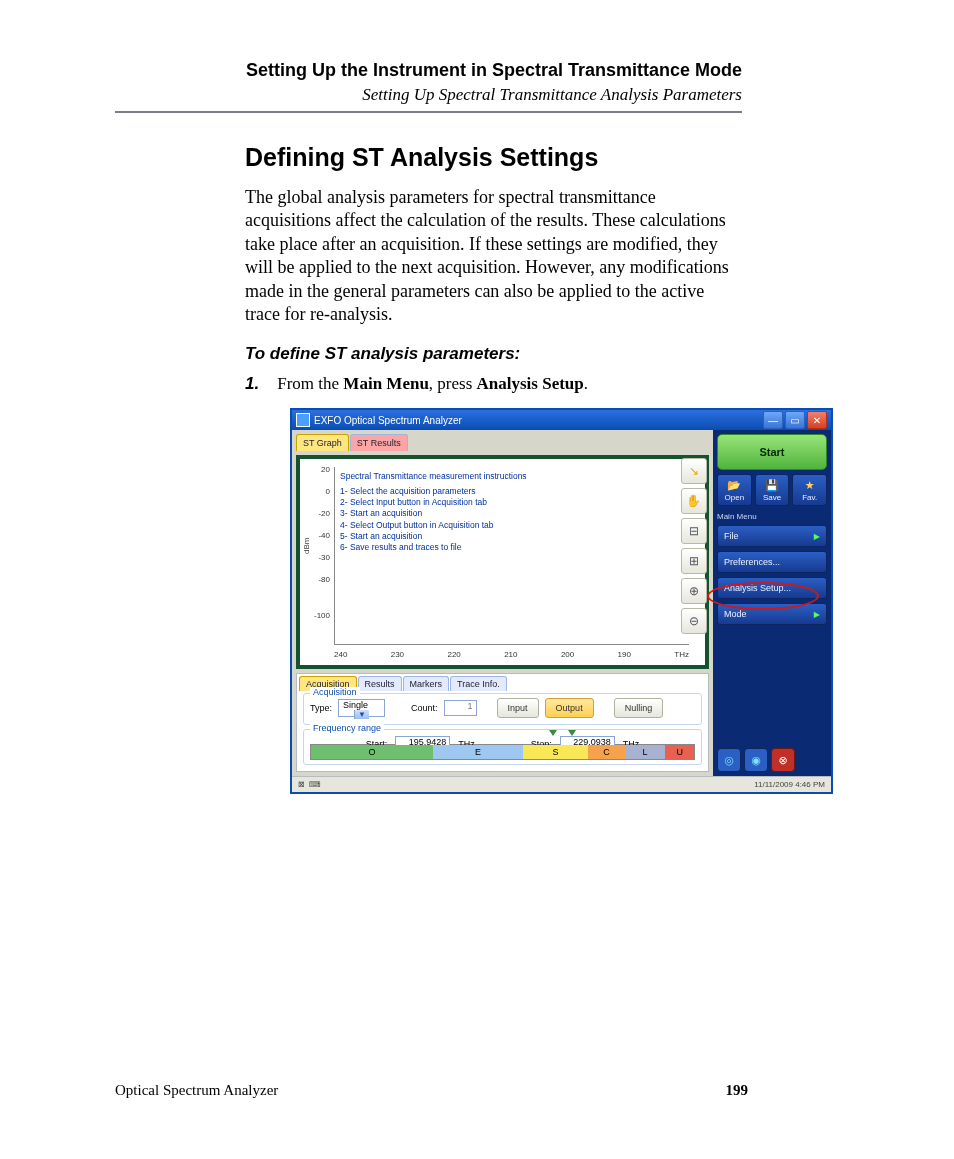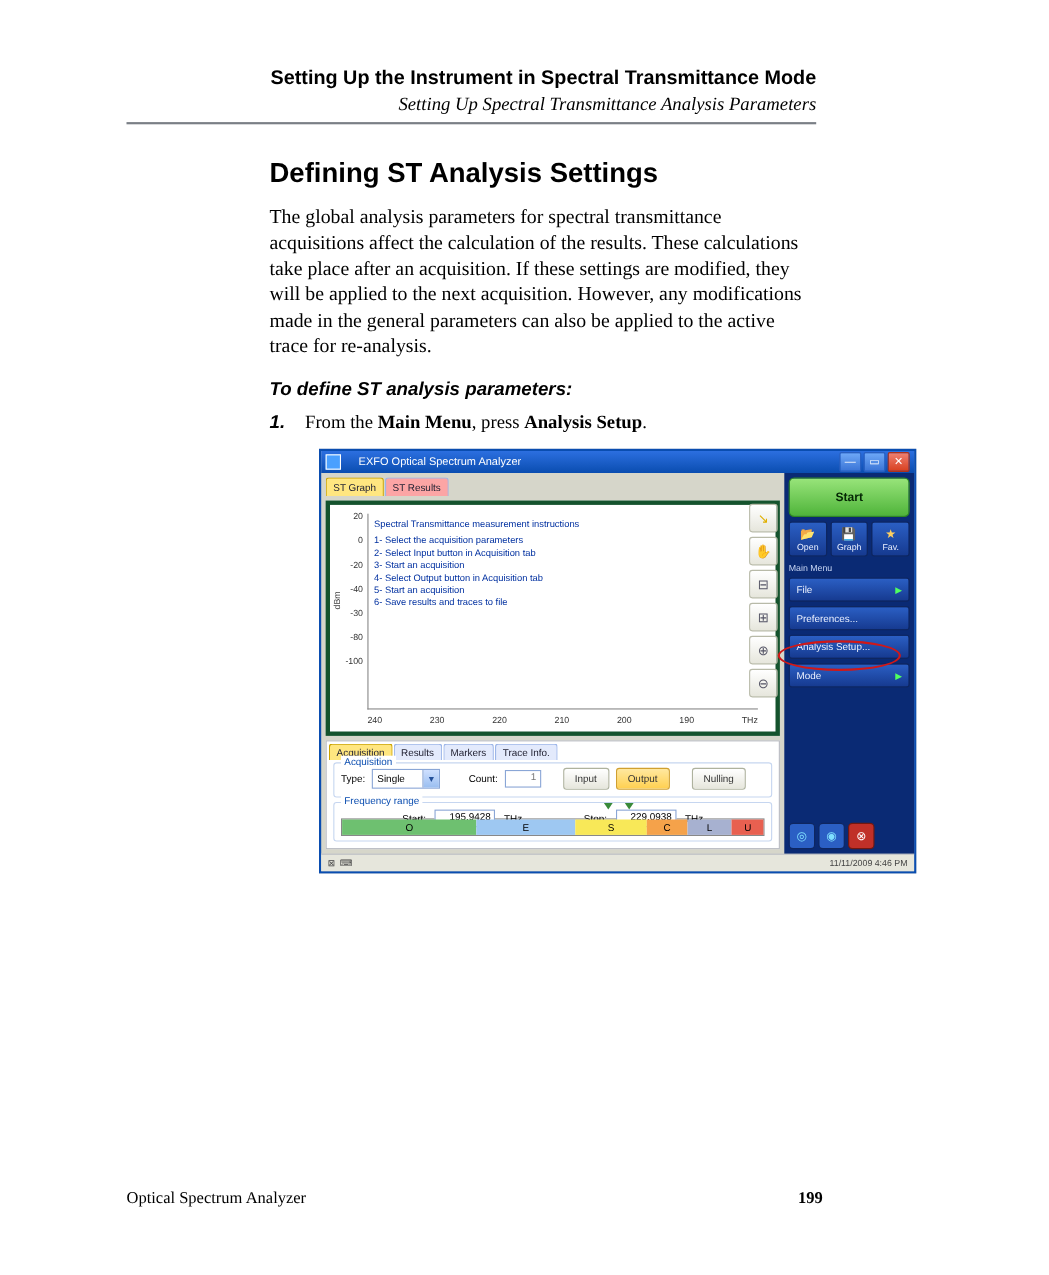--- a/index.html
+++ b/index.html
@@ -34,21 +34,21 @@
     margin-left: 175px;
     border: 2px solid #0a4db0;
     box-sizing: border-box;
     font-family: Tahoma, Arial, sans-serif;
     display: flex; flex-direction: column;
     background: #d6d6ca;
   }
   .titlebar {
     height: 20px; background: linear-gradient(#2c6fe0, #0a4db0);
     display: flex; align-items: center; padding: 0 4px;
-    color: #fff; font-size: 10px; gap: 12px;
+    color: #fff; font-size: 10px;
   }
   .titlebar .title-icon { width: 12px; height: 12px; background: #4aa0ff; border: 1px solid #fff; margin-right: 4px; }
   .winbtns { margin-left: auto; display: flex; gap: 2px; }
   .winbtn { width: 18px; height: 16px; background: linear-gradient(#6ea8f7,#3a74d6); border: 1px solid #2a60c0; border-radius: 2px; display:flex; align-items:center; justify-content:center; color:#fff; font-size:10px; }
   .winbtn.close { background: linear-gradient(#f08070,#d84020); border-color:#b03018; }
   .shot-body { flex: 1; display: flex; }
   .left-pane { flex: 1; display: flex; flex-direction: column; padding: 4px; gap: 4px; position: relative; }
   .right-pane { width: 110px; background: #0a2a74; display: flex; flex-direction: column; padding: 4px; gap: 4px; color:#fff; font-size: 9px; }
   .tabs-top { display: flex; gap: 1px; }
   .tab { font-size: 9px; padding: 3px 6px; background: #fca5a5; border: 1px solid #9db6e8; border-bottom: none; border-radius: 3px 3px 0 0; color: #223; }
@@ -64,21 +64,21 @@
   .tool-column { position:absolute; right:6px; top: 28px; display:flex; flex-direction:column; gap:4px; }
   .tool-btn { width:24px; height:24px; background: linear-gradient(#fff,#e6e6dc); border:1px solid #b8baa8; border-radius:3px; display:flex; align-items:center; justify-content:center; font-size:12px; color:#556; }
   .tool-btn.arrow { color:#e0b000; }
   .lower-panel { background:#fff; border:1px solid #b7bac0; padding-bottom: 6px; }
   .lower-tabs { display:flex; gap:1px; padding: 2px 2px 0 2px; }
   .ltab { font-size:9px; padding:2px 6px; background:#e3eafc; border:1px solid #9db6e8; border-bottom:none; border-radius:3px 3px 0 0; color:#223; }
   .ltab.active { background:#ffe680; border-color:#caa200; }
   .acq-group { border:1px solid #c6d6f0; margin: 2px 6px; padding: 4px 6px 6px 6px; border-radius:3px; position:relative; font-size:9px; }
   .acq-legend { position:absolute; top:-7px; left:6px; background:#fff; padding:0 3px; color:#0a4db0; font-size:9px; }
   .acq-row { display:flex; align-items:center; gap:6px; flex-wrap:wrap; }
-  .combo { display:flex; align-items:center; border:1px solid #8aa6d6; height:16px; background:#fff; font-size:9px; }
+  .combo { display:flex; align-items:center; border:1px solid #8aa6d6; height:16px; background:#fff; font-size:9px;flex-direction:column; }
   .combo span { padding: 0 16px 0 4px; }
   .combo .dd { width:14px; height:100%; background: linear-gradient(#cfe0ff,#9abef0); border-left:1px solid #8aa6d6; display:flex; align-items:center; justify-content:center; color:#24509a; font-size:8px; }
   .num-box { width:28px; height:14px; border:1px solid #8aa6d6; background:#fff; text-align:right; padding-right:3px; font-size:9px; color:#777; }
   .btn3d { height:18px; padding:0 10px; border:1px solid #aeb29e; border-radius:3px; background:linear-gradient(#fff,#e6e6dc); font-size:9px; color:#333; display:flex; align-items:center; }
   .btn3d.sel { background: linear-gradient(#ffe8a0,#ffd050); border-color:#d0a030; }
   .freq-group { border:1px solid #c6d6f0; margin: 4px 6px 0 6px; padding: 6px 6px 4px 6px; border-radius:3px; position:relative; font-size:9px; }
   .val-box { width:50px; height:14px; border:1px solid #8aa6d6; background:#fff; text-align:right; padding-right:3px; font-size:9px; }
   .band-bar { display:flex; height:14px; margin-top:6px; border:1px solid #888; font-size:9px; text-align:center; }
   .band { display:flex; align-items:center; justify-content:center; }
   .band.o { flex:3; background:#6ec070; }
@@ -147,21 +147,21 @@
 
         <div class="graph-box">
           <div class="yaxis-area">
             <div class="ylabel">dBm</div>
             <div class="ytick" style="top:6px">20</div>
             <div class="ytick" style="top:28px">0</div>
             <div class="ytick" style="top:50px">-20</div>
             <div class="ytick" style="top:72px">-40</div>
             <div class="ytick" style="top:94px">-30</div>
             <div class="ytick" style="top:116px">-80</div>
-            <div class="ytick" style="top:138px">-100</div>
+            <div class="ytick" style="top:152px">-100</div>
           </div>
           <div class="plot-area">
             <div class="plot-inner"></div>
             <div class="instr">
               <div>Spectral Transmittance measurement instructions</div>
               <div style="height:4px"></div>
               <div>1- Select the acquisition parameters</div>
               <div>2- Select Input button in Acquisition tab</div>
               <div>3- Start an acquisition</div>
               <div>4- Select Output button in Acquisition tab</div>
@@ -242,21 +242,21 @@
 
       <div class="right-pane" style="position:relative;">
         <div class="start-btn">Start</div>
         <div class="rp-row">
           <div class="rp-icon">
             <span class="ic">📂</span>
             <span>Open</span>
           </div>
           <div class="rp-icon">
             <span class="ic">💾</span>
-            <span>Graph</span>
+            <span>Save</span>
           </div>
           <div class="rp-icon">
             <span class="ic">★</span>
             <span>Fav.</span>
           </div>
         </div>
         <div class="menu-label">Main Menu</div>
         <div class="menu-item">
           <span>File</span>
           <span class="arw">▶</span>

